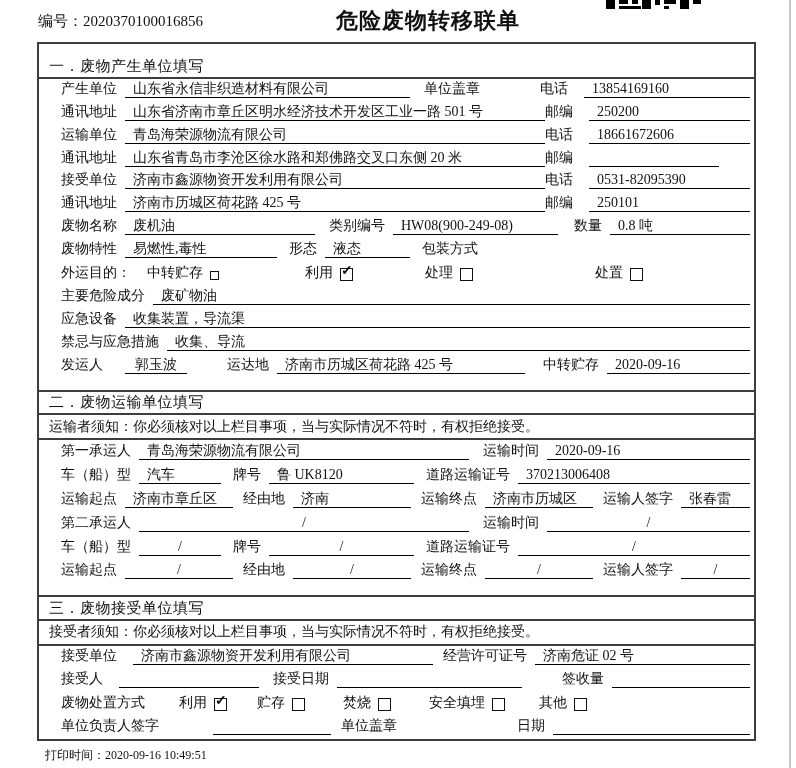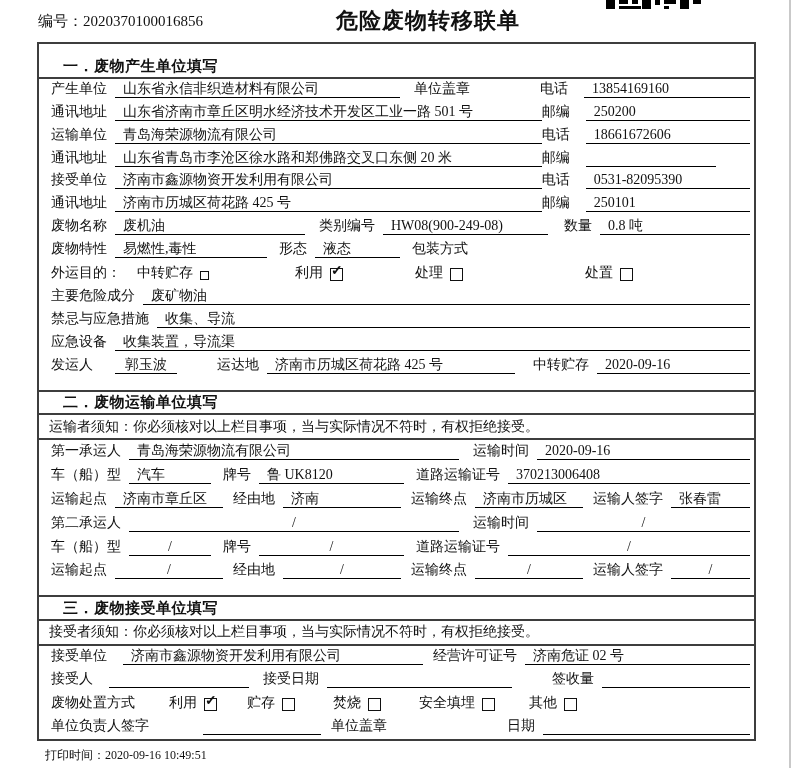--- a/index.html
+++ b/index.html
@@ -5,25 +5,25 @@
   html,body{margin:0;padding:0;background:#fff;}
   .page{position:relative;width:796px;height:768px;background:#ffffff;overflow:hidden;
         font-family:"Liberation Serif","DejaVu Serif",serif;color:#111;}
   .hdr-serial{position:absolute;left:38px;top:12px;font-size:15px;white-space:nowrap;}
   .hdr-title{position:absolute;left:336px;top:6px;font-size:22px;font-weight:bold;letter-spacing:1px;white-space:nowrap;}
   .qr{position:absolute;left:606px;top:0;}
   .right-edge{position:absolute;left:789px;top:0;width:2px;height:768px;background:#c9c9c9;}
 
   .form{position:absolute;left:37px;top:42px;width:719px;height:699px;box-sizing:border-box;
         border:2px solid #3d3d3d;display:flex;flex-direction:column;font-size:14px;}
-  .sec{box-sizing:border-box;height:25px;border-bottom:2px solid #3d3d3d;font-weight:bold;font-size:15px;
-       display:flex;align-items:center;padding-left:24px;letter-spacing:.5px;margin-top:12px;}
+  .sec{box-sizing:border-box;height:25px;border-bottom:2px solid #3d3d3d;font-weight:normal;font-size:15px;
+       display:flex;align-items:center;padding-left:10px;letter-spacing:.5px;margin-top:12px;}
   .sec.mid{border-top:2px solid #3d3d3d;height:27px;}
   .notice{box-sizing:border-box;height:27px;border-bottom:2px solid #3d3d3d;display:flex;align-items:center;padding-left:10px;}
-  .row{display:flex;align-items:flex-end;padding:0 4px 4px 12px;box-sizing:border-box;}
+  .row{display:flex;align-items:flex-end;padding:0 4px 4px 22px;box-sizing:border-box;}
   .r1h{height:24.4px}.r2h{height:25.5px}.r3h{height:24.5px}
   .lb{white-space:nowrap;margin-right:8px;}
   .f{border-bottom:1px solid #000;padding:0 2px 0 8px;white-space:nowrap;line-height:16px;min-height:16px;
      box-sizing:border-box;overflow:hidden;}
   .fx{flex:1;}
   .ctr{text-align:center;padding-left:2px;}
   .w62{width:62px}.w82{width:82px}.w85{width:85px}.w108{width:108px}.w118{width:118px}.w130{width:130px}
   .w140{width:140px}.w145{width:145px}.w152{width:152px}.w165{width:165px}.w185{width:185px}.w190{width:190px}
   .w248{width:248px}.w285{width:285px}.w300{width:300px}.w330{width:330px}.w430{width:430px}
   .rg{margin-left:auto;display:flex;align-items:flex-end;width:210px;gap:6px;}
@@ -161,27 +161,27 @@
         <span class="cb"></span>
       </span>
     </div>
 
     <div class="row r1h">
       <span class="lb">主要危险成分</span>
       <span class="f fx">废矿物油</span>
     </div>
 
     <div class="row r1h">
+      <span class="lb">应急设备</span>
+      <span class="f fx">收集装置，导流渠</span>
+    </div>
+
+    <div class="row r1h">
       <span class="lb">禁忌与应急措施</span>
       <span class="f fx">收集、导流</span>
-    </div>
-
-    <div class="row r1h">
-      <span class="lb">应急设备</span>
-      <span class="f fx">收集装置，导流渠</span>
     </div>
 
     <div class="row r1h">
       <span class="lb">发运人</span>
       <span class="f w62 ml14 ctr">郭玉波</span>
       <span class="lb ml40">运达地</span>
       <span class="f w248">济南市历城区荷花路 425 号</span>
       <span class="lb ml18">中转贮存</span>
       <span class="f fx">2020-09-16</span>
     </div>

